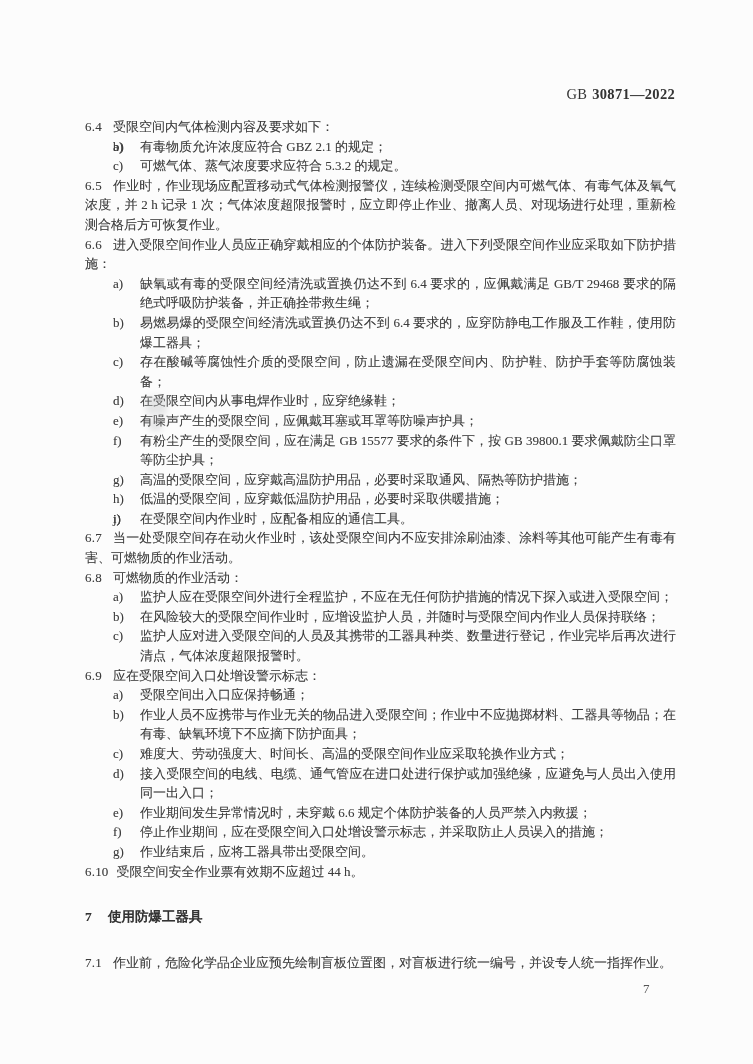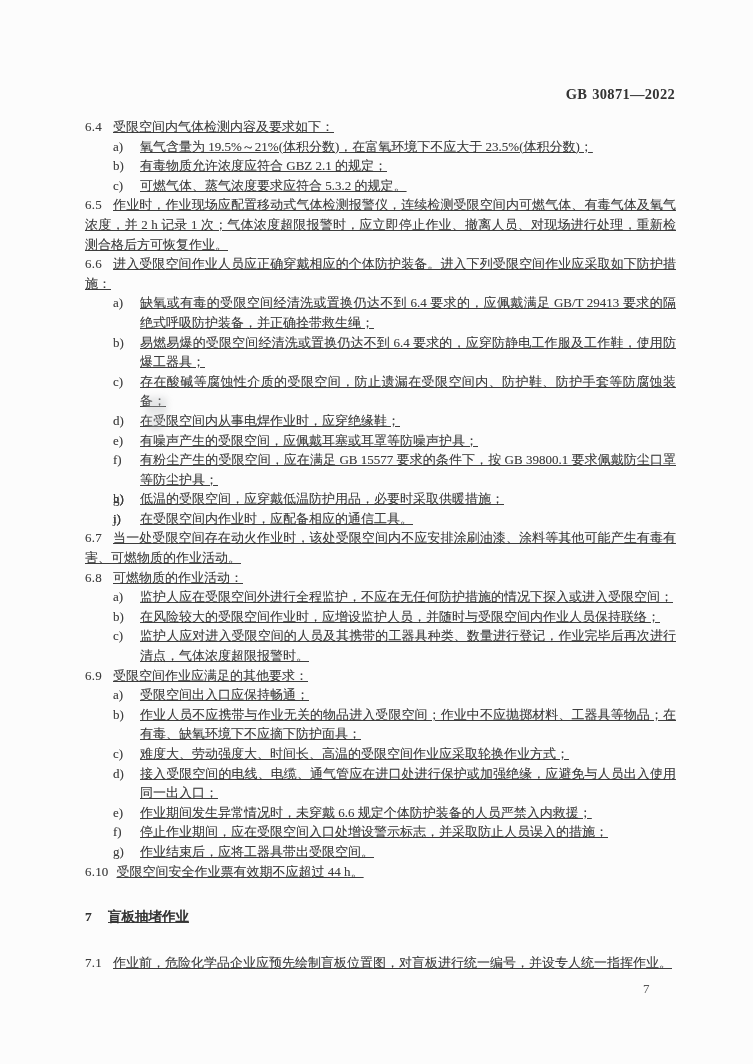--- a/index.html
+++ b/index.html
@@ -16,31 +16,30 @@
     color: #3d3d3d;
   }
   .doc-header {
     position: absolute;
     top: 86px; right: 78px;
     font-size: 14.5px;
     letter-spacing: 0.3px;
     color: #333;
     font-weight: 600;
   }
-  .doc-header .prefix { font-weight: 700; margin-right: 5px; }
+  .doc-header .prefix { font-weight: 400; margin-right: 5px; }
   .content {
     position: absolute;
     left: 85px; top: 117px;
     width: 591px;
     font-size: 13px;
     line-height: 19.6px;
     text-align: justify;
     color: #3d3d3d;
     text-shadow: 0 0 0.4px rgba(70,70,70,0.35);
-    text-decoration: underline;
   }
   .clause { text-align: justify; }
   .clause .num {
     display: inline-block;
     min-width: 20px;
     margin-right: 8px;
     letter-spacing: 0.2px;
   }
   .item {
     position: relative;
@@ -83,50 +82,50 @@
 <body>
 
 <div class="page">
 
   <div class="doc-header">
     <span class="prefix">GB</span><span class="number">30871—2022</span>
   </div>
 
   <div class="content" id="content">
       <p class="clause"><span class="num">6.4</span><span>受限空间内气体检测内容及要求如下：</span></p>
-      <p class="item"><span class="label">a)</span><span>氧气含量为 19.5%～21%(体积分数)，在富氧环境下不应大于 23.5%(体积分数)；</span></p>
+      <p class="item"><span class="label">a)</span></p>
       <p class="item"><span class="label">b)</span><span>有毒物质允许浓度应符合 GBZ 2.1 的规定；</span></p>
       <p class="item"><span class="label">c)</span><span>可燃气体、蒸气浓度要求应符合 5.3.2 的规定。</span></p>
       <p class="clause"><span class="num">6.5</span><span>作业时，作业现场应配置移动式气体检测报警仪，连续检测受限空间内可燃气体、有毒气体及氧气浓度，并 2 h 记录 1 次；气体浓度超限报警时，应立即停止作业、撤离人员、对现场进行处理，重新检测合格后方可恢复作业。</span></p>
       <p class="clause"><span class="num">6.6</span><span>进入受限空间作业人员应正确穿戴相应的个体防护装备。进入下列受限空间作业应采取如下防护措施：</span></p>
-      <p class="item"><span class="label">a)</span><span>缺氧或有毒的受限空间经清洗或置换仍达不到 6.4 要求的，应佩戴满足 GB/T 29413 要求的隔绝式呼吸防护装备，并正确拴带救生绳；</span></p>
+      <p class="item"><span class="label">a)</span><span>缺氧或有毒的受限空间经清洗或置换仍达不到 6.4 要求的，应佩戴满足 GB/T 29468 要求的隔绝式呼吸防护装备，并正确拴带救生绳；</span></p>
       <p class="item"><span class="label">b)</span><span>易燃易爆的受限空间经清洗或置换仍达不到 6.4 要求的，应穿防静电工作服及工作鞋，使用防爆工器具；</span></p>
       <p class="item"><span class="label">c)</span><span>存在酸碱等腐蚀性介质的受限空间，防止遗漏在受限空间内、防护鞋、防护手套等防腐蚀装备；</span></p>
       <p class="item"><span class="label">d)</span><span>在受限空间内从事电焊作业时，应穿绝缘鞋；</span></p>
       <p class="item"><span class="label">e)</span><span>有噪声产生的受限空间，应佩戴耳塞或耳罩等防噪声护具；</span></p>
       <p class="item"><span class="label">f)</span><span>有粉尘产生的受限空间，应在满足 GB 15577 要求的条件下，按 GB 39800.1 要求佩戴防尘口罩等防尘护具；</span></p>
-      <p class="item"><span class="label">g)</span></p>
+      <p class="item"><span class="label">g)</span><span>高温的受限空间，应穿戴高温防护用品，必要时采取通风、隔热等防护措施；</span></p>
       <p class="item"><span class="label">h)</span><span>低温的受限空间，应穿戴低温防护用品，必要时采取供暖措施；</span></p>
       <p class="item"><span class="label">i)</span></p>
       <p class="item"><span class="label">j)</span><span>在受限空间内作业时，应配备相应的通信工具。</span></p>
       <p class="clause"><span class="num">6.7</span><span>当一处受限空间存在动火作业时，该处受限空间内不应安排涂刷油漆、涂料等其他可能产生有毒有害、可燃物质的作业活动。</span></p>
       <p class="clause"><span class="num">6.8</span><span>可燃物质的作业活动：</span></p>
       <p class="item"><span class="label">a)</span><span>监护人应在受限空间外进行全程监护，不应在无任何防护措施的情况下探入或进入受限空间；</span></p>
       <p class="item"><span class="label">b)</span><span>在风险较大的受限空间作业时，应增设监护人员，并随时与受限空间内作业人员保持联络；</span></p>
       <p class="item"><span class="label">c)</span><span>监护人应对进入受限空间的人员及其携带的工器具种类、数量进行登记，作业完毕后再次进行清点，气体浓度超限报警时。</span></p>
-      <p class="clause"><span class="num">6.9</span><span>受限空间作业应满足的其他要求：</span></p>
+      <p class="clause"><span class="num">6.9</span><span>应在受限空间入口处增设警示标志：</span></p>
       <p class="item"><span class="label">a)</span><span>受限空间出入口应保持畅通；</span></p>
       <p class="item"><span class="label">b)</span><span>作业人员不应携带与作业无关的物品进入受限空间；作业中不应抛掷材料、工器具等物品；在有毒、缺氧环境下不应摘下防护面具；</span></p>
       <p class="item"><span class="label">c)</span><span>难度大、劳动强度大、时间长、高温的受限空间作业应采取轮换作业方式；</span></p>
       <p class="item"><span class="label">d)</span><span>接入受限空间的电线、电缆、通气管应在进口处进行保护或加强绝缘，应避免与人员出入使用同一出入口；</span></p>
       <p class="item"><span class="label">e)</span><span>作业期间发生异常情况时，未穿戴 6.6 规定个体防护装备的人员严禁入内救援；</span></p>
       <p class="item"><span class="label">f)</span><span>停止作业期间，应在受限空间入口处增设警示标志，并采取防止人员误入的措施；</span></p>
       <p class="item"><span class="label">g)</span><span>作业结束后，应将工器具带出受限空间。</span></p>
       <p class="clause"><span class="num">6.10</span><span>受限空间安全作业票有效期不应超过 44 h。</span></p>
-      <p class="heading"><span class="num">7</span><span>盲板抽堵作业</span></p>
+      <p class="heading"><span class="num">7</span><span>使用防爆工器具</span></p>
       <p class="clause"><span class="num">7.1</span><span>作业前，危险化学品企业应预先绘制盲板位置图，对盲板进行统一编号，并设专人统一指挥作业。</span></p>
     </div>
 
   <div class="scan-artifact artifact-1"></div>
   <div class="scan-artifact artifact-2"></div>
 
   <div class="page-number">7</div>
 
 </div>
 

